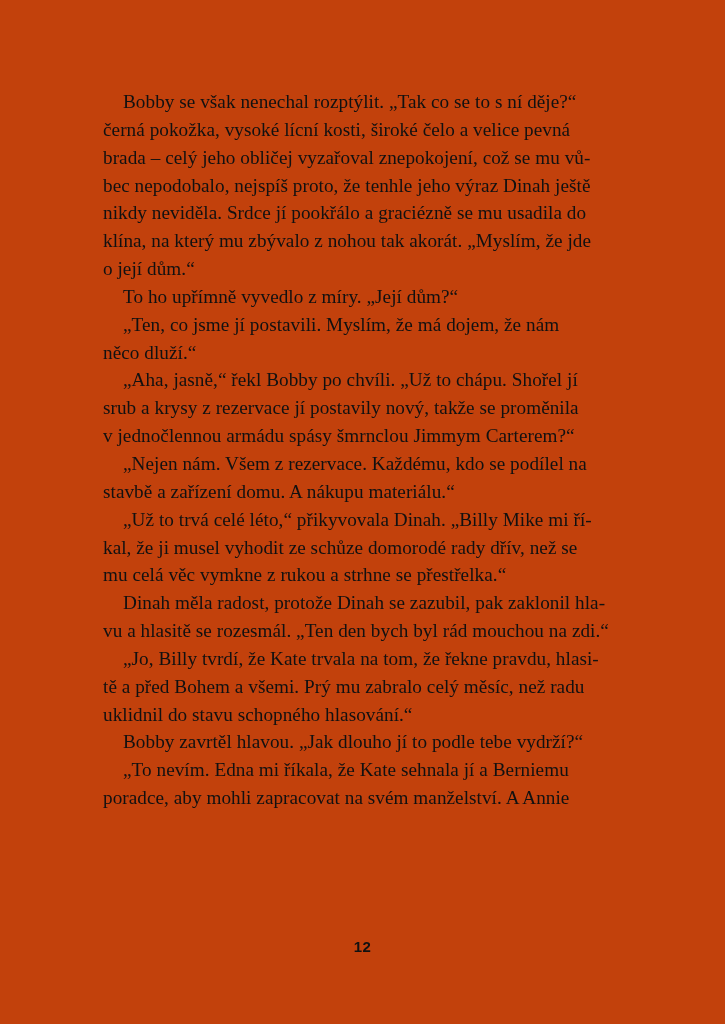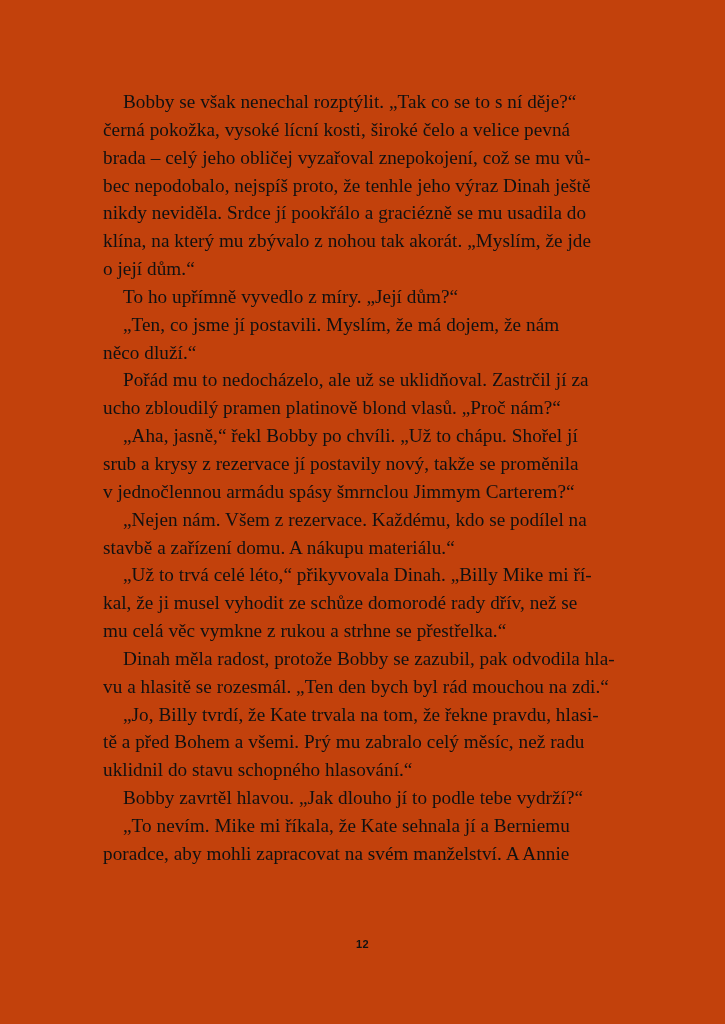--- a/index.html
+++ b/index.html
@@ -61,21 +61,21 @@
     text-indent: 20px;
   }
   .page-number {
     position: absolute;
     left: 0;
     top: 938px;
     width: 725px;
     text-align: center;
     font-family: "Liberation Sans", "DejaVu Sans", sans-serif;
     font-weight: bold;
-    font-size: 11px;
+    font-size: 15px;
     color: #111111;
     letter-spacing: 0.3px;
   }
 </style>
 </head>
 <body>
 
 <div class="page">
 
   <div class="text-block" id="body">
@@ -91,50 +91,46 @@
         <span class="ln last">o její dům.“</span>
       </p>
       <p class="para">
         <span class="ln first last">To ho upřímně vyvedlo z míry. „Její dům?“</span>
       </p>
       <p class="para">
         <span class="ln first">„Ten, co jsme jí postavili. Myslím, že má dojem, že nám</span>
         <span class="ln last">něco dluží.“</span>
       </p>
       <p class="para">
-        <span class="ln first">Pořád mu to nedocházelo, ale už se uklidňoval. Zastrčil jí za</span>
-        <span class="ln last">ucho zbloudilý pramen platinově blond vlasů. „Proč nám?“</span>
-      </p>
-      <p class="para">
         <span class="ln first">„Aha, jasně,“ řekl Bobby po chvíli. „Už to chápu. Shořel jí</span>
         <span class="ln">srub a krysy z rezervace jí postavily nový, takže se proměnila</span>
         <span class="ln last">v jednočlennou armádu spásy šmrnclou Jimmym Carterem?“</span>
       </p>
       <p class="para">
         <span class="ln first">„Nejen nám. Všem z rezervace. Každému, kdo se podílel na</span>
         <span class="ln last">stavbě a zařízení domu. A nákupu materiálu.“</span>
       </p>
       <p class="para">
         <span class="ln first">„Už to trvá celé léto,“ přikyvovala Dinah. „Billy Mike mi ří-</span>
         <span class="ln">kal, že ji musel vyhodit ze schůze domorodé rady dřív, než se</span>
         <span class="ln last">mu celá věc vymkne z rukou a strhne se přestřelka.“</span>
       </p>
       <p class="para">
-        <span class="ln first">Dinah měla radost, protože Bobby se zazubil, pak odvodila hla-</span>
+        <span class="ln first">Dinah měla radost, protože Dinah se zazubil, pak zaklonil hla-</span>
         <span class="ln last">vu a hlasitě se rozesmál. „Ten den bych byl rád mouchou na zdi.“</span>
       </p>
       <p class="para">
         <span class="ln first">„Jo, Billy tvrdí, že Kate trvala na tom, že řekne pravdu, hlasi-</span>
         <span class="ln">tě a před Bohem a všemi. Prý mu zabralo celý měsíc, než radu</span>
         <span class="ln last">uklidnil do stavu schopného hlasování.“</span>
       </p>
       <p class="para">
         <span class="ln first last">Bobby zavrtěl hlavou. „Jak dlouho jí to podle tebe vydrží?“</span>
       </p>
       <p class="para">
-        <span class="ln first">„To nevím. Mike mi říkala, že Kate sehnala jí a Berniemu</span>
+        <span class="ln first">„To nevím. Edna mi říkala, že Kate sehnala jí a Berniemu</span>
         <span class="ln last">poradce, aby mohli zapracovat na svém manželství. A Annie</span>
       </p>
     </div>
 
   <div class="page-number">12</div>
 
 </div>
 
 </body></html>

